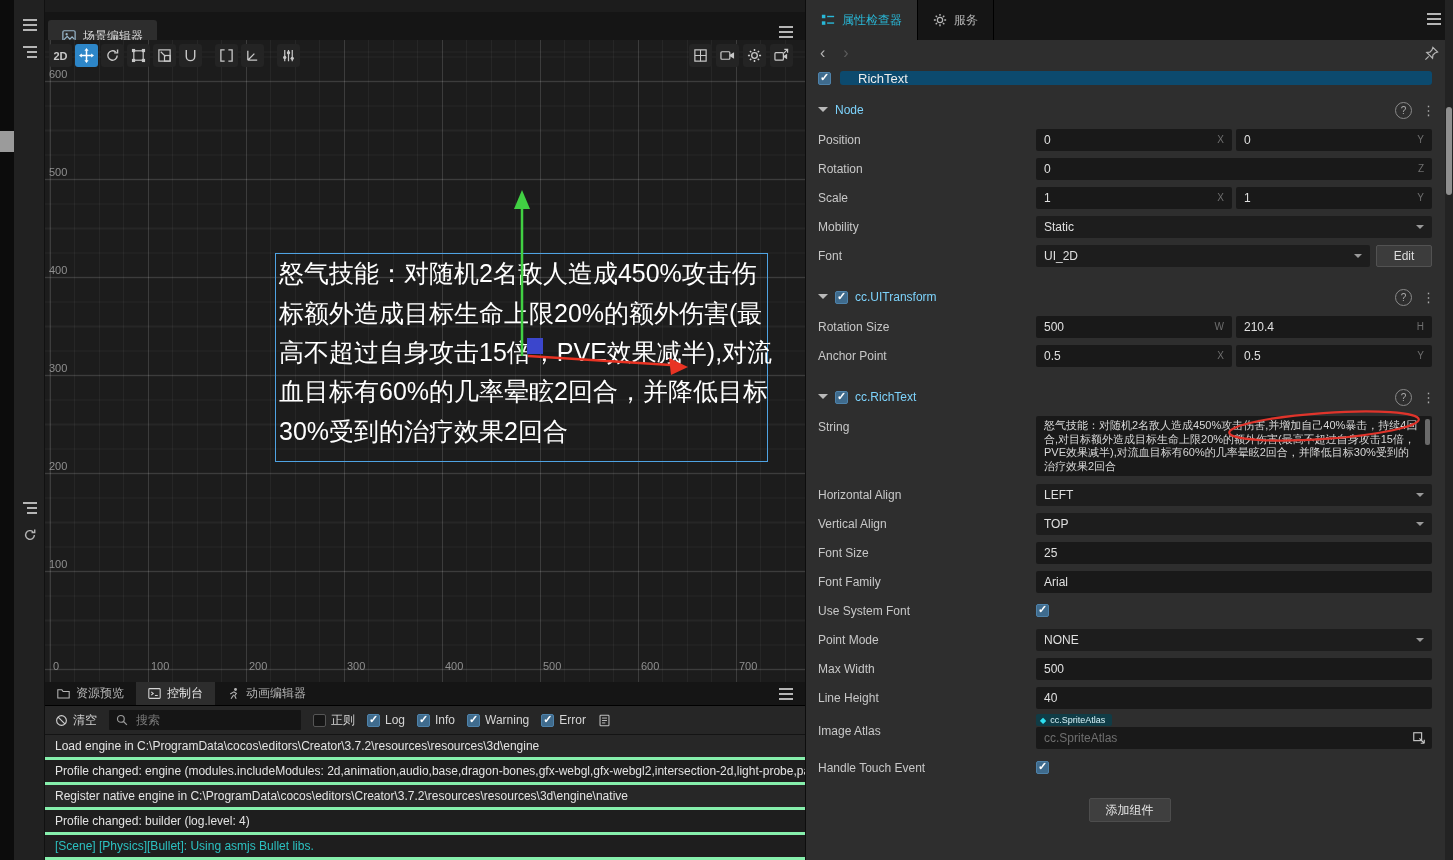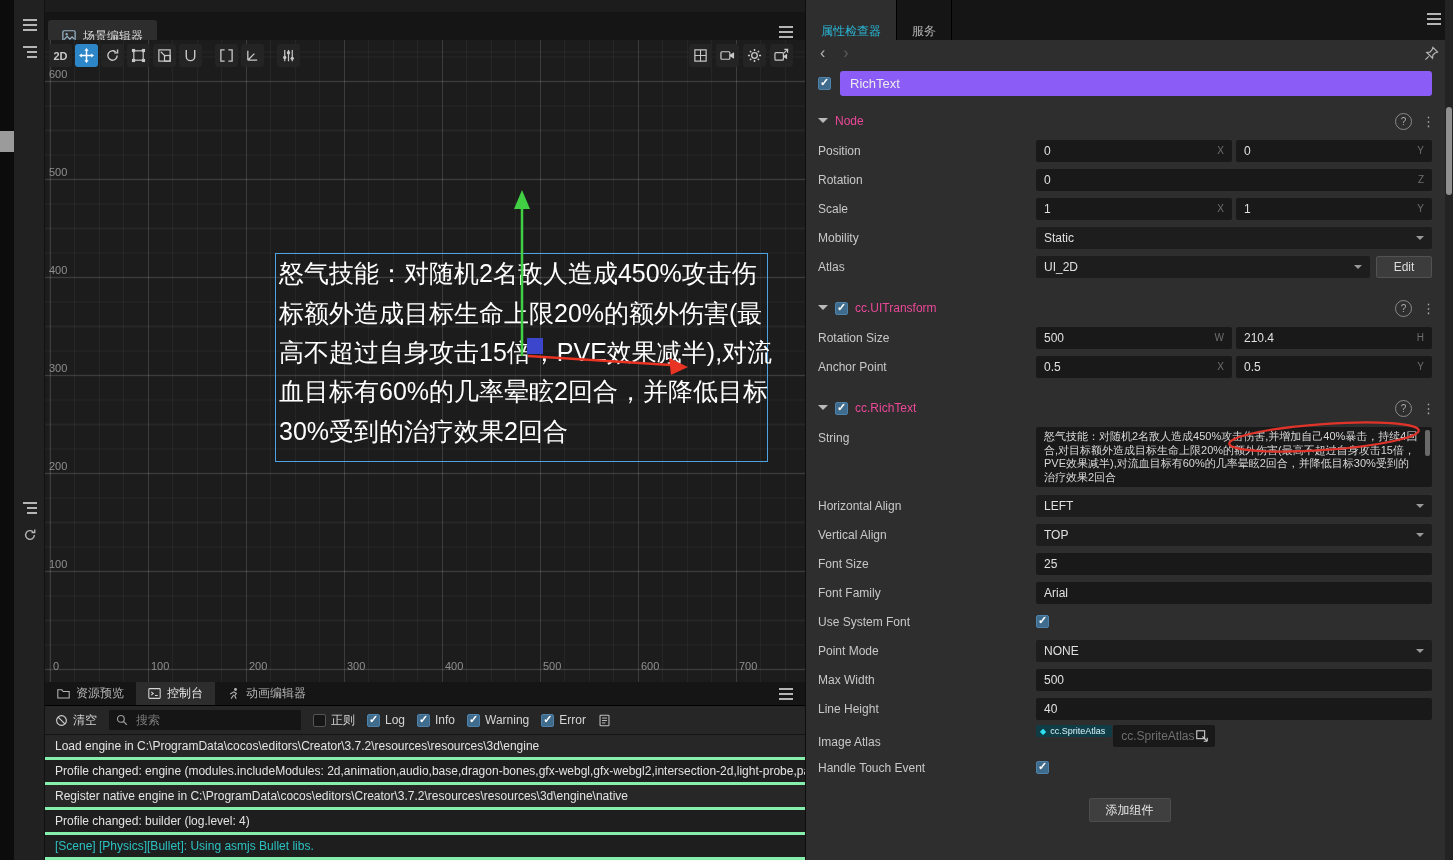--- a/index.html
+++ b/index.html
@@ -66,47 +66,47 @@
   .search-box input::placeholder{color:#777;}
   .filter{display:flex;align-items:center;gap:5px;color:#d5d5d5;}
   .log-row{height:25px;display:flex;align-items:center;padding:0 10px;font-size:12px;color:#e3e3e3;border-bottom:3px solid #86efac;box-sizing:border-box;white-space:nowrap;overflow:hidden;}
   .log-row.odd{background:#272727;}
   .log-row.even{background:#1e1e1e;}
   .log-row.scene-type{color:#2cc1c1;}
 
   
   #inspector{position:absolute;left:805px;top:0;width:648px;height:860px;background:#2e2e2e;border-left:1px solid #0d0d0d;box-sizing:border-box;}
   .insp-tabbar{height:40px;background:#151515;display:flex;align-items:stretch;}
-  .insp-tab{display:flex;align-items:center;gap:7px;padding:16px 15px;border-right:1px solid #000;color:#b5b5b5;flex-direction:column;}
+  .insp-tab{display:flex;align-items:center;gap:7px;padding:9px 15px;border-right:1px solid #000;color:#b5b5b5;}
   .insp-tab.active{background:#2e2e2e;color:#29b8d8;}
   .insp-menu{margin-left:auto;align-self:center;margin-right:12px;}
   .insp-nav{height:26px;display:flex;align-items:center;gap:18px;padding:0 14px;}
   .nav-arrow{font-size:16px;line-height:1;}
   .nav-back::after{content:"‹";color:#b5b5b5;}
   .nav-fwd::after{content:"›";color:#5c5c5c;}
   .pin{margin-left:auto;}
   .name-row{display:flex;align-items:center;gap:9px;padding:5px 21px 6px 12px;}
-  .name-input{flex:1;height:25px;background:#8b5cf6;border-radius:3px;display:flex;align-items:center;padding:0 10px;color:#ececec;font-size:13px;}
-  .section-head{display:flex;align-items:center;gap:7px;height:30px;padding:0 21px 0 12px;color:#ec4899;margin-top:4px;}
+  .name-input{flex:1;height:14px;background:#0c4a6e;border-radius:3px;display:flex;align-items:center;padding:0 18px;color:#ececec;font-size:13px;}
+  .section-head{display:flex;align-items:center;gap:7px;height:30px;padding:0 21px 0 12px;color:#7dd3fc;margin-top:4px;}
   .section-head .right{margin-left:auto;display:flex;align-items:center;gap:10px;}
   .prop-row{display:flex;align-items:center;height:29px;padding:0 21px 0 12px;position:relative;}
   .prop-label{width:218px;flex:none;color:#c8c8c8;}
   .prop-field{flex:1;display:flex;gap:4px;min-width:0;align-items:center;}
   .inp{flex:1;height:22px;background:#191919;border-radius:2px;display:flex;align-items:center;padding:0 8px;color:#e0e0e0;min-width:0;}
   .inp .sfx{margin-left:auto;color:#6e6e6e;font-size:10px;padding-left:6px;flex:none;}
   .dd{flex:1;height:22px;background:#1d1d1d;border-radius:2px;display:flex;align-items:center;padding:0 8px;color:#e0e0e0;min-width:0;}
   .btn{height:22px;background:#3c3c3c;border:1px solid #525252;border-radius:2px;color:#ddd;display:flex;align-items:center;justify-content:center;box-sizing:border-box;}
   .edit-btn{width:56px;flex:none;margin-left:2px;}
   .string-row{align-items:flex-start;height:auto;padding-top:4px;padding-bottom:4px;justify-content:flex-end;}
   .string-row .prop-label{margin-top:4px;}
   .string-box{flex:1;height:60px;background:#191919;border-radius:2px;padding:3px 14px 3px 8px;color:#d8d8d8;font-size:11px;line-height:13.5px;overflow:hidden;position:relative;word-break:break-all;box-sizing:border-box;}
   .sb-thumb{position:absolute;right:2px;top:3px;width:5px;height:26px;background:#6a6a6a;border-radius:2px;}
   .red-ellipse{position:absolute;left:418px;top:-6px;pointer-events:none;z-index:3;}
   .atlas-row{height:auto;align-items:flex-start;padding-top:2px;padding-bottom:4px;}
-  .atlas-col{flex:1;display:flex;flex-direction:row;gap:1px;min-width:0;}
+  .atlas-col{flex:1;display:flex;flex-direction:column;gap:1px;min-width:0;}
   .atlas-chip{display:flex;align-items:center;gap:4px;background:#103c46;border-radius:2px;align-self:flex-start;padding:1px 7px 1px 4px;}
   .atlas-chip .dia{color:#2ee0f0;font-size:8px;}
   .atlas-chip .dia::after{content:"◆";}
   .atlas-chip .chip-label{color:#d8f4fa;font-size:9px;}
   .atlas-field{height:22px;background:#191919;border-radius:2px;display:flex;align-items:center;padding:0 6px 0 8px;color:#6f6f6f;}
   .picker{margin-left:auto;}
   .add-comp-wrap{display:flex;justify-content:center;margin-top:16px;}
   .add-comp{padding:0 16px;height:24px;background:#3f3f3f;border:1px solid #4d4d4d;color:#e8e8e8;}
   .app-scrollbar{position:absolute;right:0;top:0;width:8px;height:860px;background:#232323;}
   .app-scrollbar .thumb{position:absolute;left:1px;top:107px;width:6px;height:88px;background:#8f8f8f;border-radius:3px;}
@@ -452,21 +452,21 @@
       <span class="prop-label">Mobility</span>
       <div class="prop-field">
         <div class="dd">
             <span>Static</span>
             <span class="chev"></span>
           </div>
       </div>
     </div>
 
     <div class="prop-row">
-      <span class="prop-label">Atlas</span>
+      <span class="prop-label">Font</span>
       <div class="prop-field">
         <div class="dd">
             <span>UI_2D</span>
             <span class="chev"></span>
           </div>
         <div class="btn edit-btn">
             <span>Edit</span>
           </div>
       </div>
     </div>

